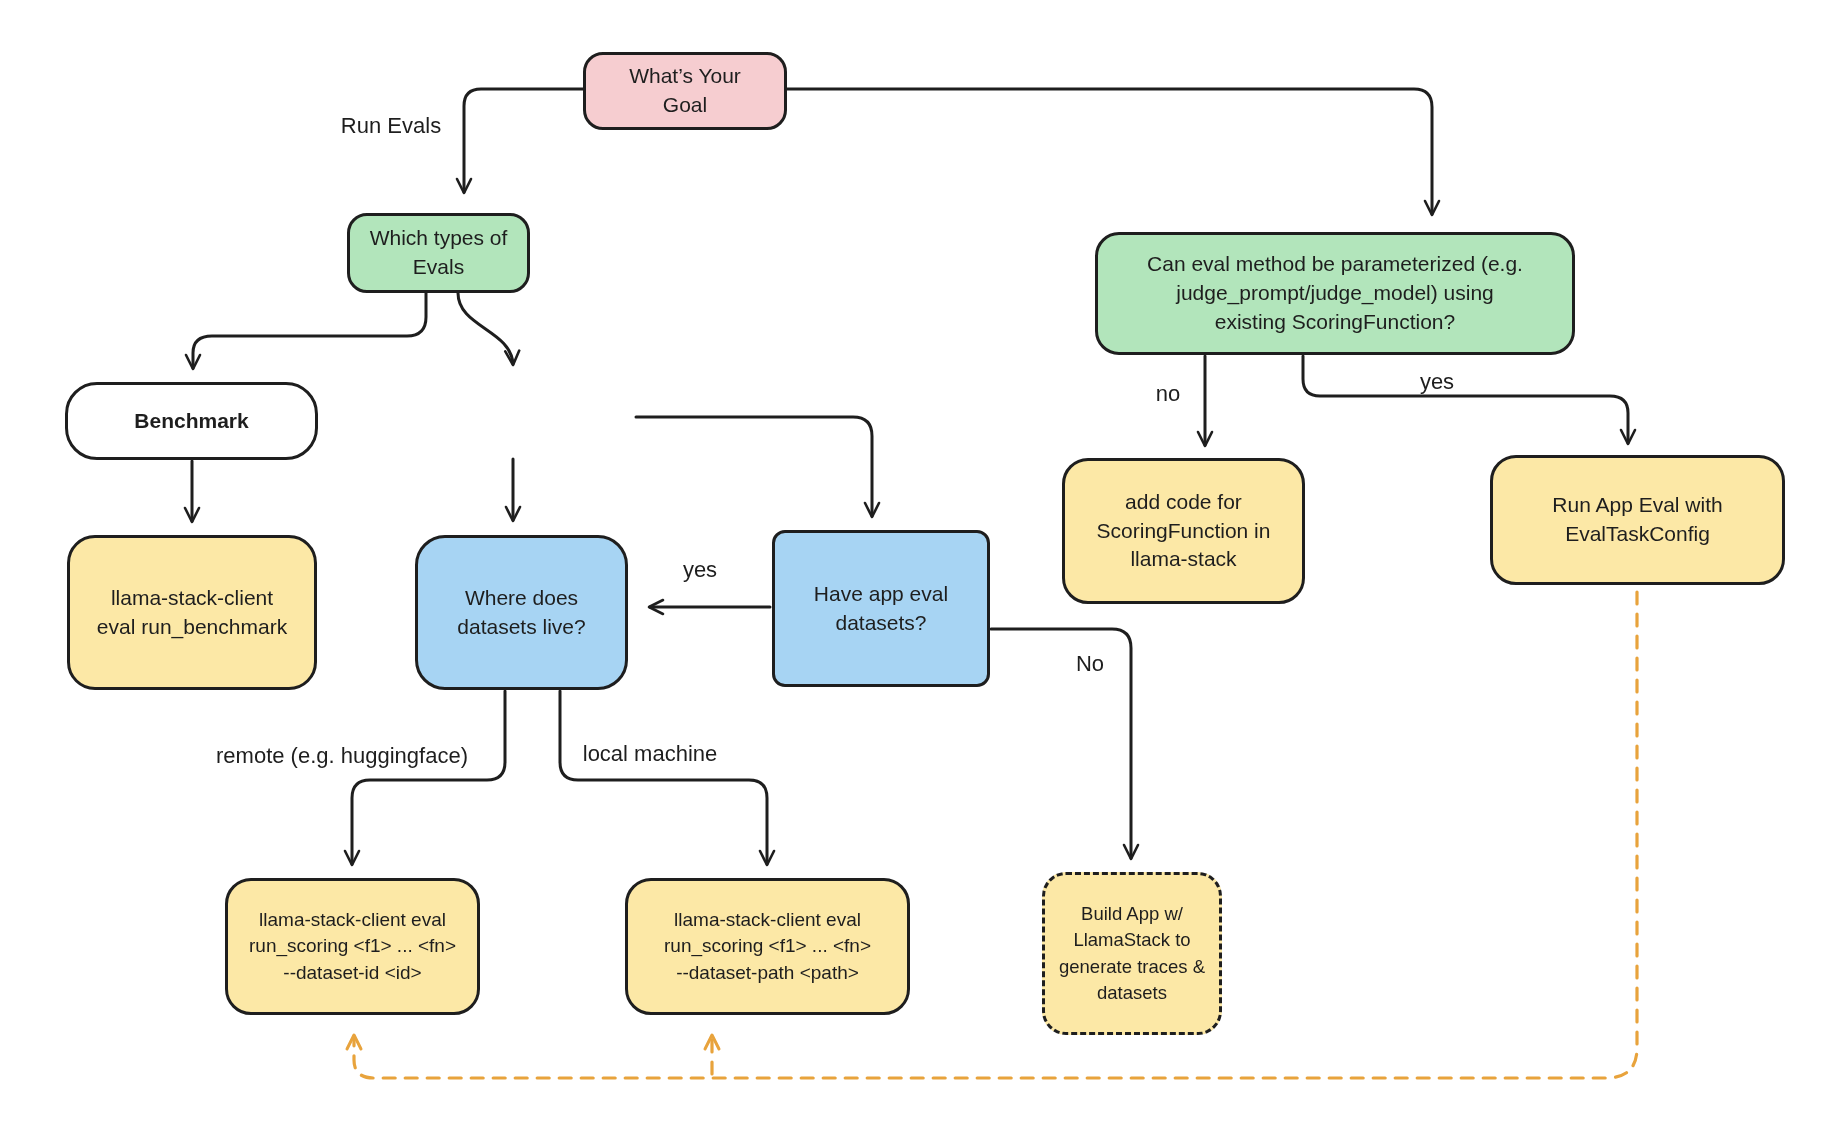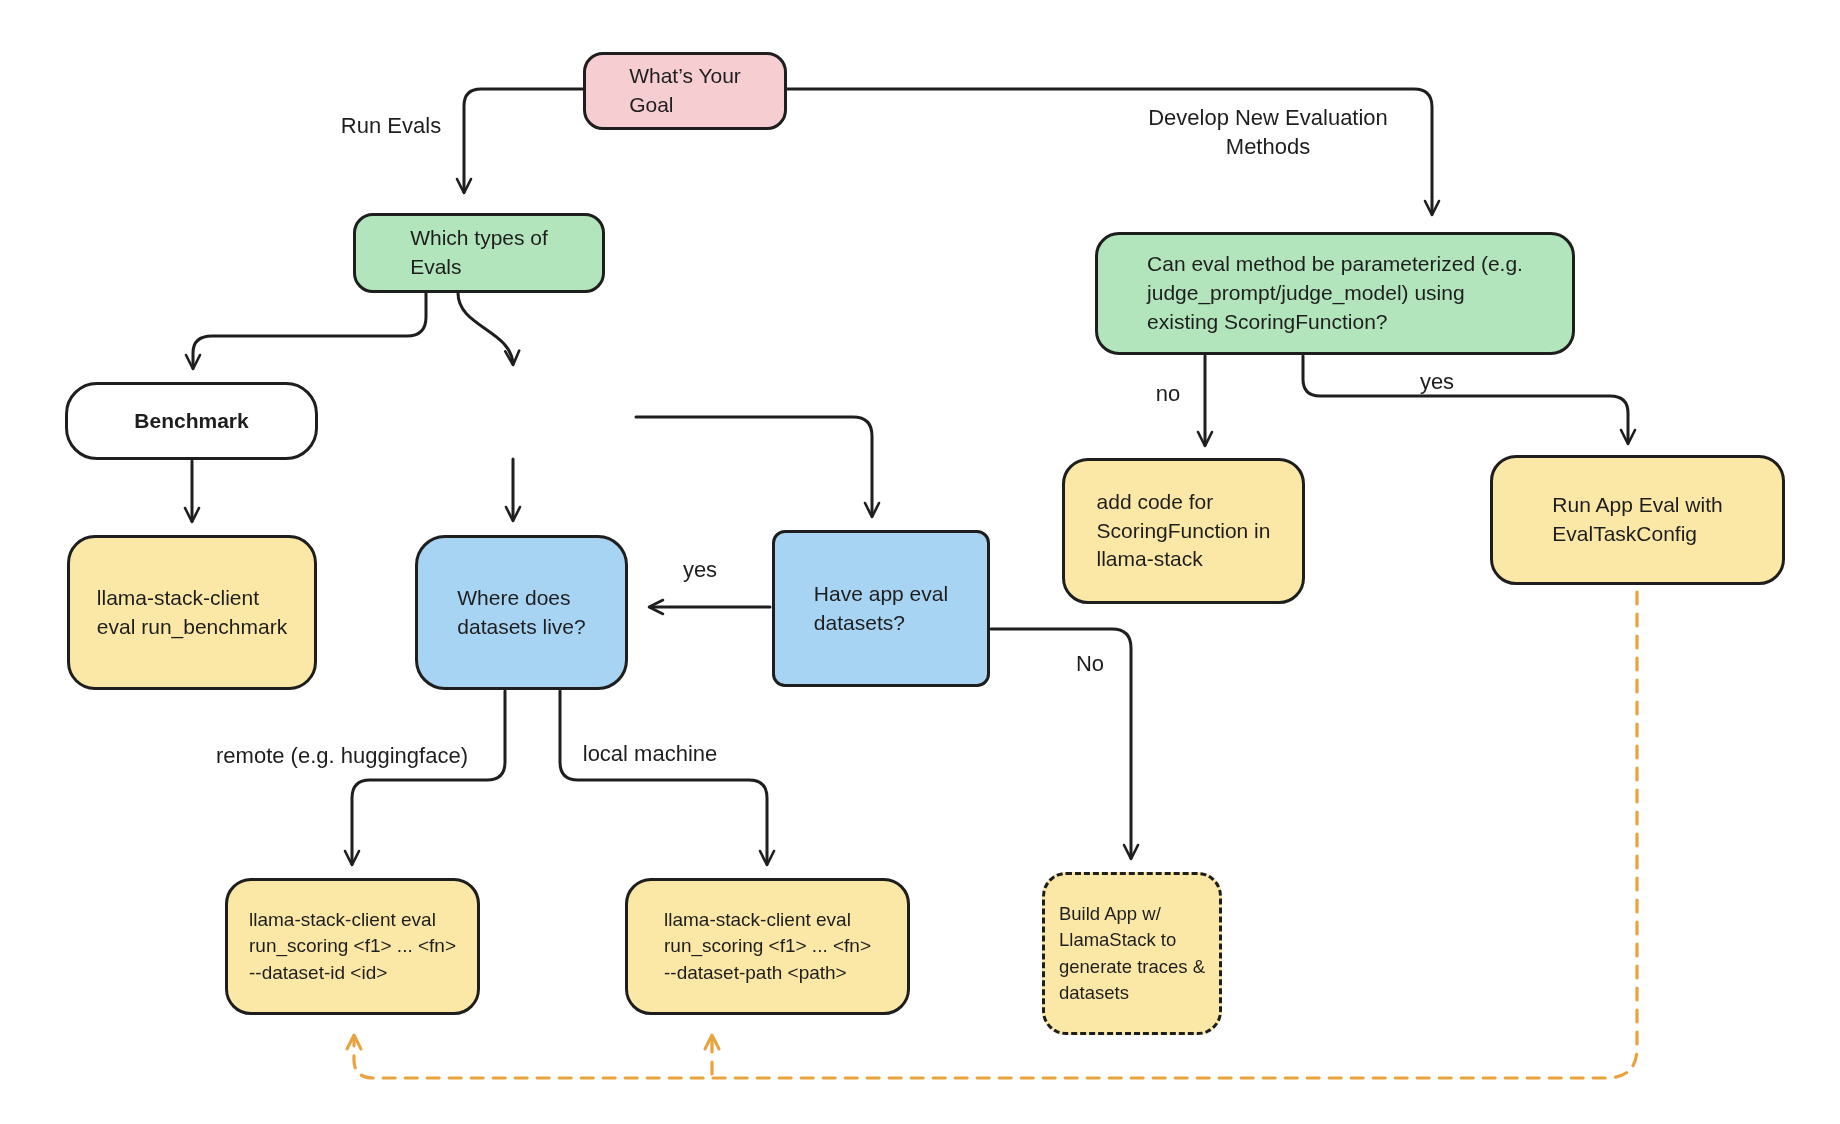--- a/index.html
+++ b/index.html
@@ -8,21 +8,21 @@
   }
   html,body{margin:0;padding:0;background:var(--bg);}
   #canvas{
     position:relative; width:1840px; height:1124px; background:var(--bg);
     font-family:"Liberation Sans", sans-serif; color:var(--stroke); overflow:hidden;
   }
   .node{
     position:absolute; box-sizing:border-box;
     border:3px solid var(--stroke);
     display:flex; align-items:center; justify-content:center;
-    white-space:pre-line;
+    text-align:center; white-space:pre-line;
     font-size:21px; line-height:1.38; color:var(--stroke);
     padding:4px 12px; border-radius:24px;
   }
   .fill-pink{background:var(--pink);}
   .fill-green{background:var(--green);}
   .fill-yellow{background:var(--yellow);}
   .fill-blue{background:var(--blue);}
   .fill-white{background:var(--white);}
   .dashed-border{border-style:dashed;}
   .edge-label{
@@ -68,21 +68,21 @@
     <path class="wire" d="M505 691 V762 Q505 780 487 780 H370 Q352 780 352 798 V864" marker-end="url(#ah-dark)"></path>
     <path class="wire" d="M560 691 V762 Q560 780 578 780 H749 Q767 780 767 798 V864" marker-end="url(#ah-dark)"></path>
 
     <path class="wire-orange" d="M1637 592 V1048 Q1637 1078 1606 1078 H374 Q354 1078 354 1060 V1036" marker-end="url(#ah-orange)"></path>
     <path class="wire-orange" d="M712 1074 V1036" marker-end="url(#ah-orange)"></path>
   </svg>
 
   <div class="node fill-pink" style="left:583px; top:52px; width:204px; height:78px; border-radius:20px;">What’s Your
 Goal</div>
 
-  <div class="node fill-green" style="left:347px; top:213px; width:252px; height:80px; border-radius:20px;margin-left:6px;">Which types of
+  <div class="node fill-green" style="left:347px; top:213px; width:183px; height:80px; border-radius:20px;">Which types of
 Evals</div>
 
   <div class="node fill-white" style="left:65px; top:382px; width:253px; height:78px; border-radius:32px;font-weight:bold;">Benchmark</div>
 
 
   <div class="node fill-yellow" style="left:67px; top:535px; width:250px; height:155px; border-radius:28px;">llama-stack-client
 eval run_benchmark</div>
 
   <div class="node fill-blue" style="left:415px; top:535px; width:213px; height:155px; border-radius:30px;">Where does
 datasets live?</div>
@@ -109,22 +109,20 @@
 run_scoring &lt;f1&gt; ... &lt;fn&gt;
 --dataset-path &lt;path&gt;</div>
 
   <div class="node fill-yellow dashed-border fs18" style="left:1042px; top:872px; width:180px; height:163px; border-radius:24px;">Build App w/
 LlamaStack to
 generate traces &amp;
 datasets</div>
 
   <div class="edge-label" style="left:391px; top:112px;">Run Evals</div>
 
-  <div class="edge-label" style="left:1268px; top:104px;">Develop New Evaluation
-Methods</div>
 
   <div class="edge-label" style="left:700px; top:556px;">yes</div>
 
   <div class="edge-label" style="left:1090px; top:650px;">No</div>
 
   <div class="edge-label" style="left:1437px; top:368px;">yes</div>
 
   <div class="edge-label" style="left:1168px; top:380px;">no</div>
 
   <div class="edge-label" style="left:342px; top:742px;">remote (e.g. huggingface)</div>

